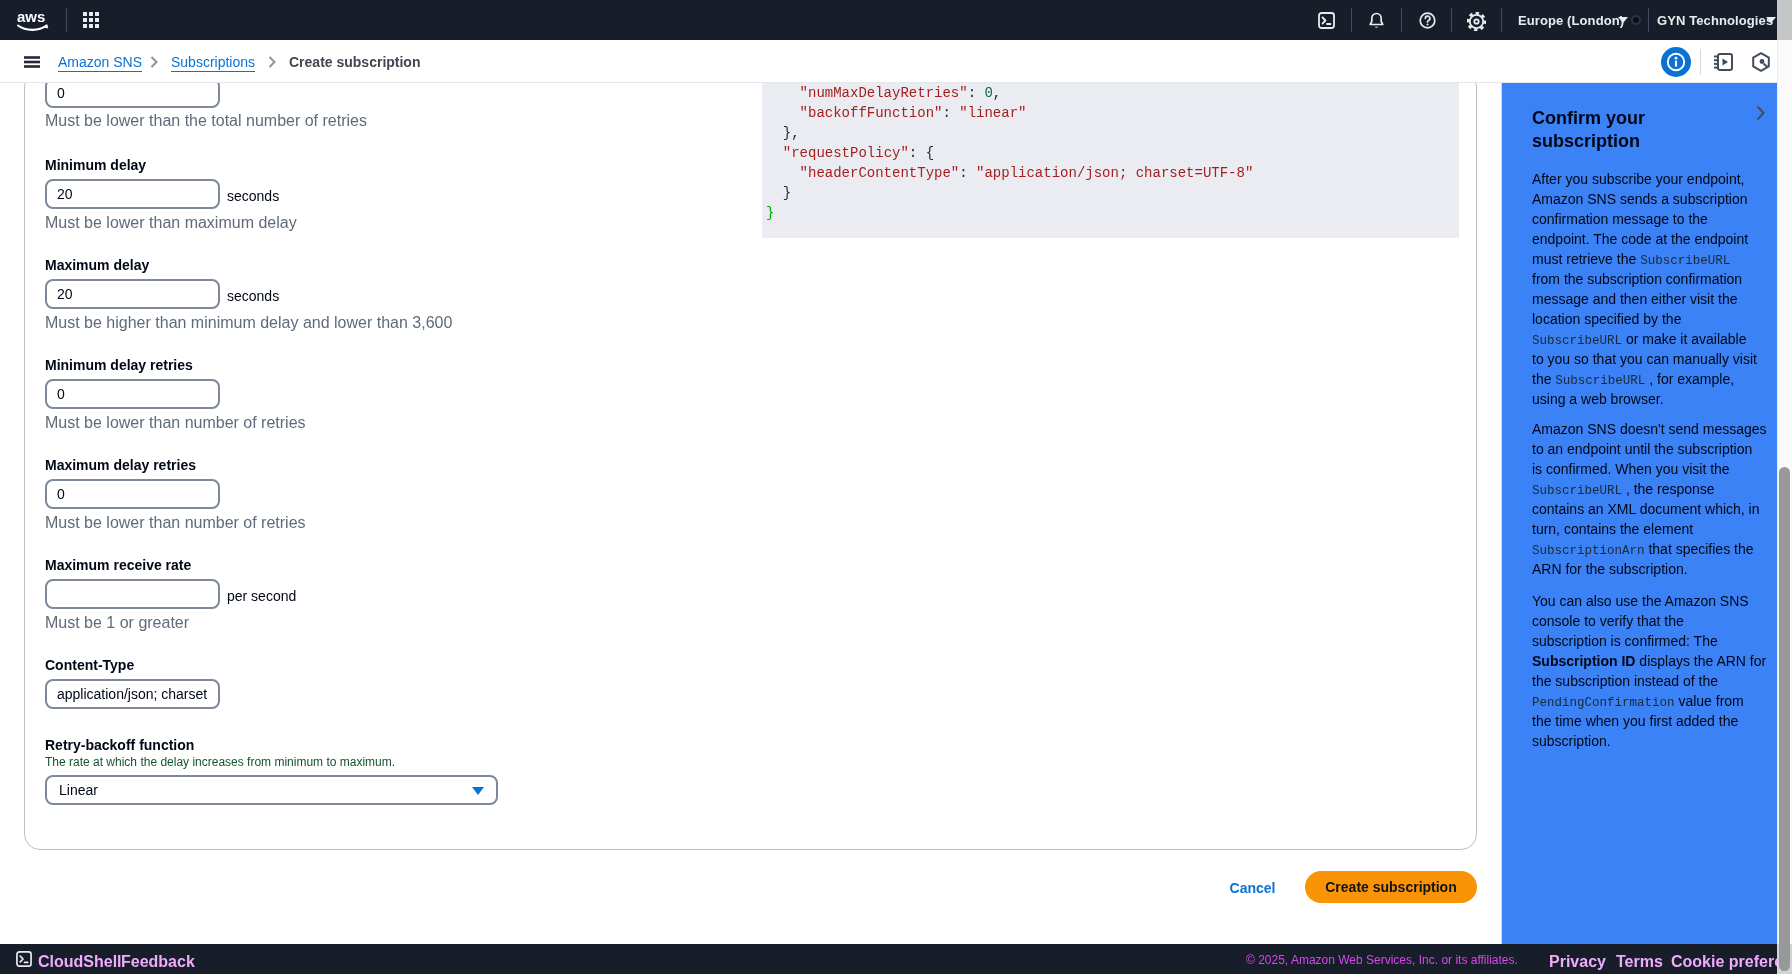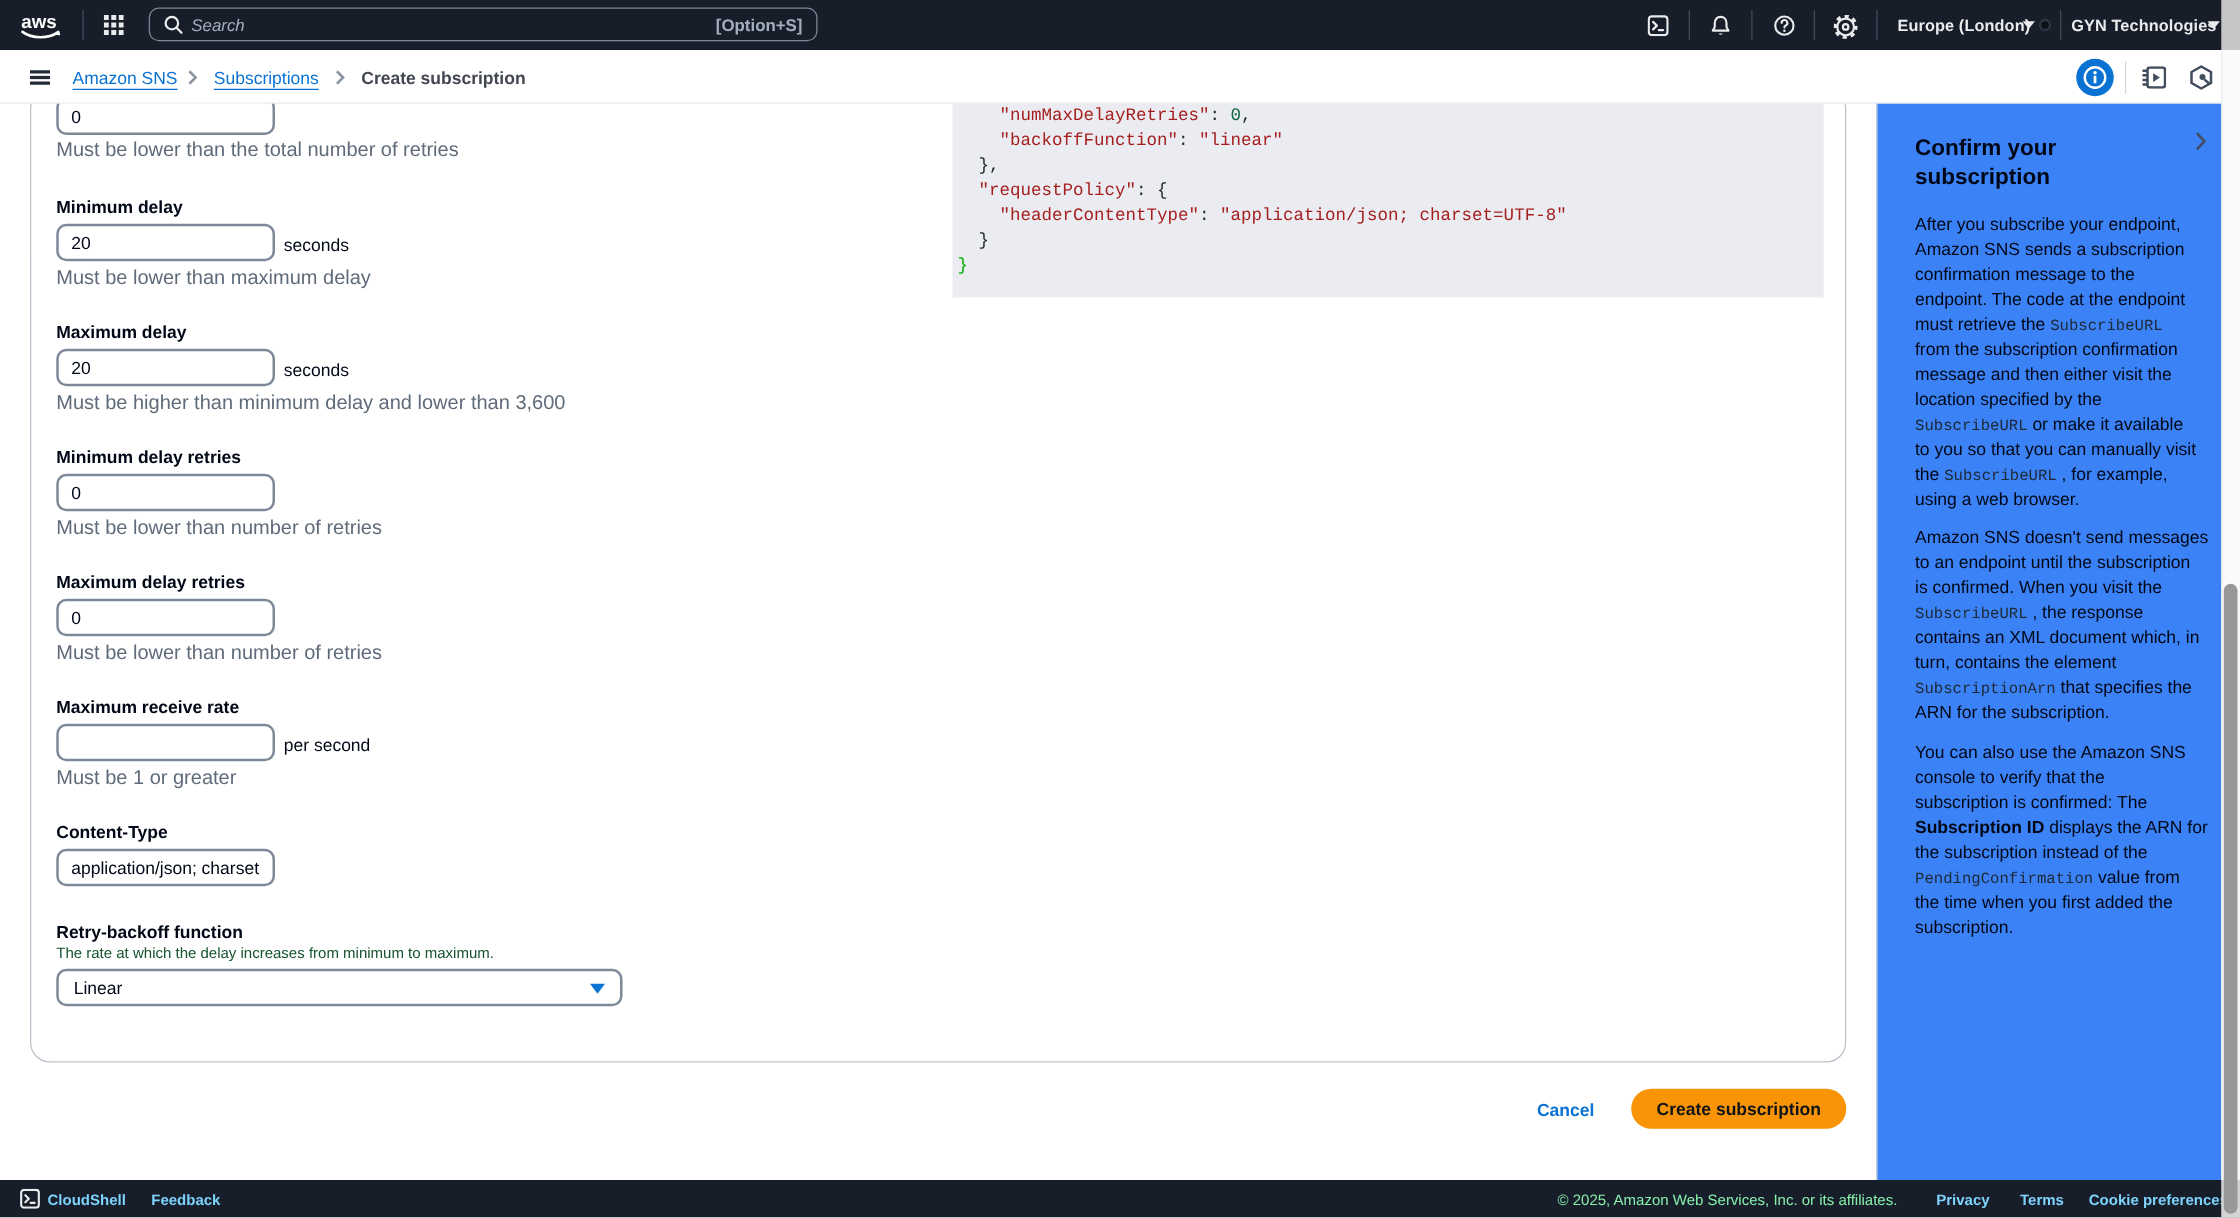--- a/index.html
+++ b/index.html
@@ -49,22 +49,22 @@
 
 #helppanel { position:absolute; top:83px; left:1501px; width:313px; height:861px; background:#3b82f6; border-left:1px solid #d5d9dd; }
 #hp-title { position:absolute; left:30px; top:24px; width:200px; font-size:18px; font-weight:700; color:#000716; line-height:23px; }
 #hp-chev { position:absolute; left:254px; top:22px; }
 .hp-p { position:absolute; left:30px; font-size:14px; color:#000716; line-height:20px; }
 .hp-p code { font-family:"Liberation Mono", monospace; font-size:12.5px; color:#1d2834; line-height:0; }
 .hp-p b { font-weight:700; }
 
 
 #footer { position:absolute; top:944px; left:0; width:1792px; height:30px; background:#171e2a; }
-#footer .ftxt { position:absolute; top:9px; font-size:12px; font-weight:700; color:#7dd3fc; white-space:nowrap; }
-#footer .fcopy { position:absolute; top:9px; font-size:12px; color:#86efac; }
+#footer .ftxt { position:absolute; top:9px; font-size:16px; font-weight:700; color:#f0abfc; white-space:nowrap; }
+#footer .fcopy { position:absolute; top:9px; font-size:12px; color:#d946ef; }
 
 
 #sb-track-top { position:absolute; left:1777px; top:0; width:15px; height:40px; background:#c4c6c8; }
 #sb-track-mid { position:absolute; left:1777px; top:40px; width:15px; height:904px; background:#fafafa; border-left:1px solid #ececec; }
 #sb-track-bot { position:absolute; left:1777px; top:944px; width:15px; height:30px; background:#d2d4d6; }
 #sb-thumb { position:absolute; left:1779px; top:467px; width:11px; height:504px; background:#979899; border-radius:5.5px; }
 </style>
 </head>
 <body>
 <div id="page">
@@ -82,28 +82,20 @@
           <rect x="6" y="0" width="4" height="4"></rect>
           <rect x="12" y="0" width="4" height="4"></rect>
         <rect x="0" y="6" width="4" height="4"></rect>
           <rect x="6" y="6" width="4" height="4"></rect>
           <rect x="12" y="6" width="4" height="4"></rect>
         <rect x="0" y="12" width="4" height="4"></rect>
           <rect x="6" y="12" width="4" height="4"></rect>
           <rect x="12" y="12" width="4" height="4"></rect>
       </g>
     </svg>
-    <div id="searchbox">
-      <svg class="mag" width="16" height="16" viewBox="0 0 16 16">
-        <circle cx="6.5" cy="6.5" r="5" fill="none" stroke="#e9ebed" stroke-width="1.8"></circle>
-        <line x1="10.2" y1="10.2" x2="14.2" y2="14.2" stroke="#e9ebed" stroke-width="1.8" stroke-linecap="round"></line>
-      </svg>
-      <span class="ph">Search</span>
-      <span class="kbd">[Option+S]</span>
-    </div>
 
     <svg class="tnicon" style="left:1318px" width="17" height="17" viewBox="0 0 17 17">
       <rect x="1" y="1" width="15" height="15" rx="2.5" fill="none" stroke="#e9ebed" stroke-width="1.8"></rect>
       <path d="M4.5 5.5 L7.5 8.5 L4.5 11.5" fill="none" stroke="#e9ebed" stroke-width="1.8" stroke-linecap="round" stroke-linejoin="round"></path>
       <line x1="9" y1="12" x2="12.5" y2="12" stroke="#e9ebed" stroke-width="1.8" stroke-linecap="round"></line>
     </svg>
     <div class="tn-divider" style="left:1351px"></div>
     <svg class="tnicon" style="left:1368px" width="17" height="17" viewBox="0 0 17 17">
       <path d="M8.5 1.5 C 5.5 1.5, 3.8 3.8, 3.8 6.5 L3.8 9.5 L2.2 12.5 L14.8 12.5 L13.2 9.5 L13.2 6.5 C 13.2 3.8, 11.5 1.5, 8.5 1.5 Z" fill="none" stroke="#e9ebed" stroke-width="1.7" stroke-linejoin="round"></path>
       <path d="M6.8 14.8 a1.9 1.9 0 0 0 3.4 0 Z" fill="#e9ebed"></path>

